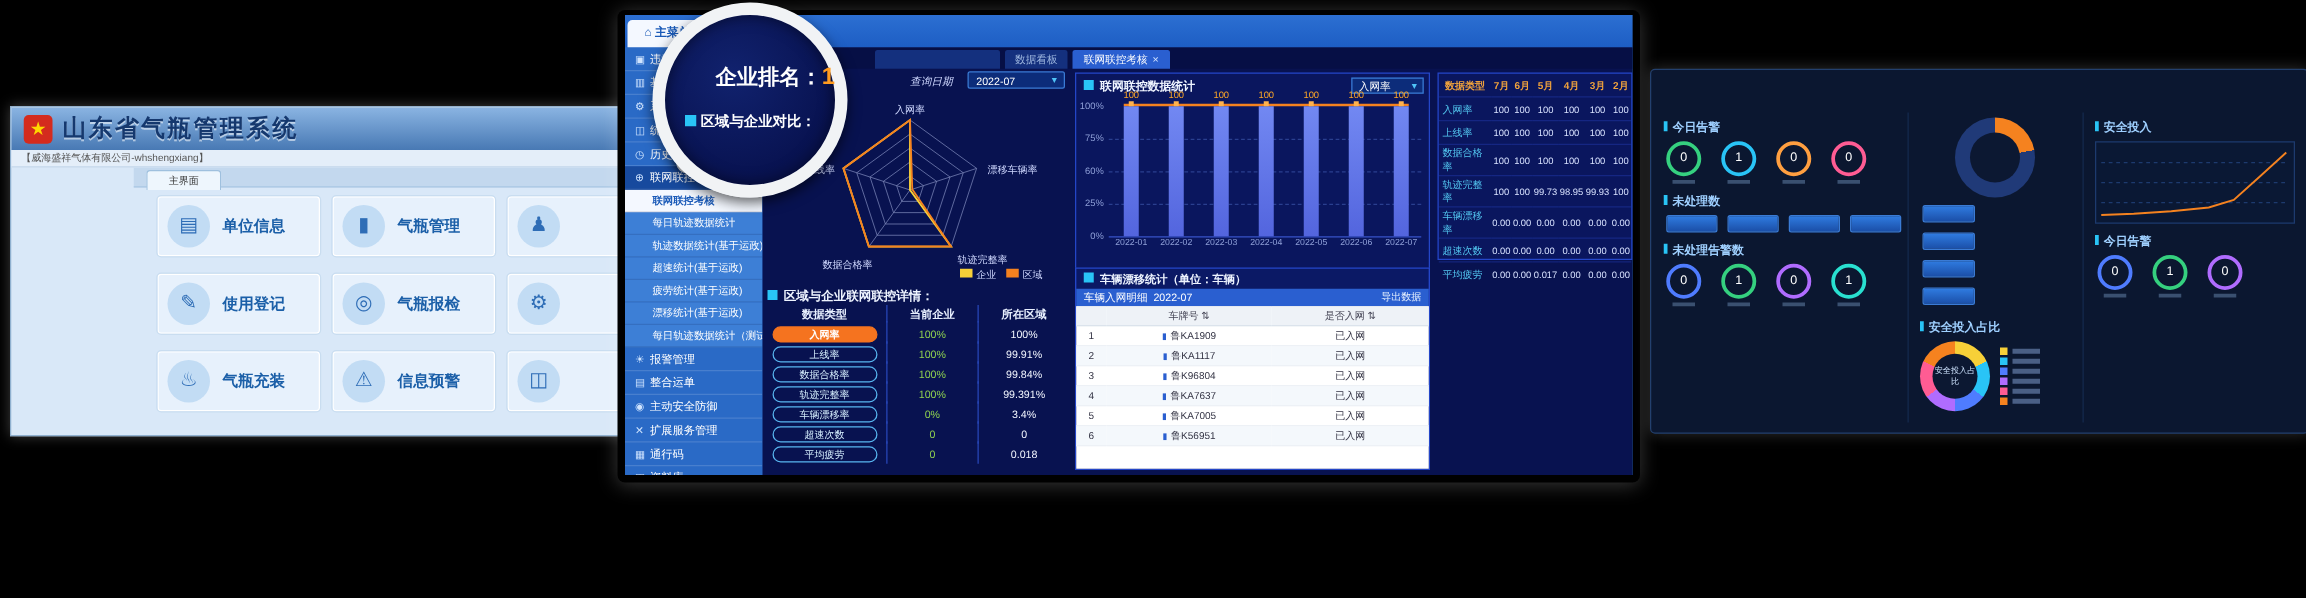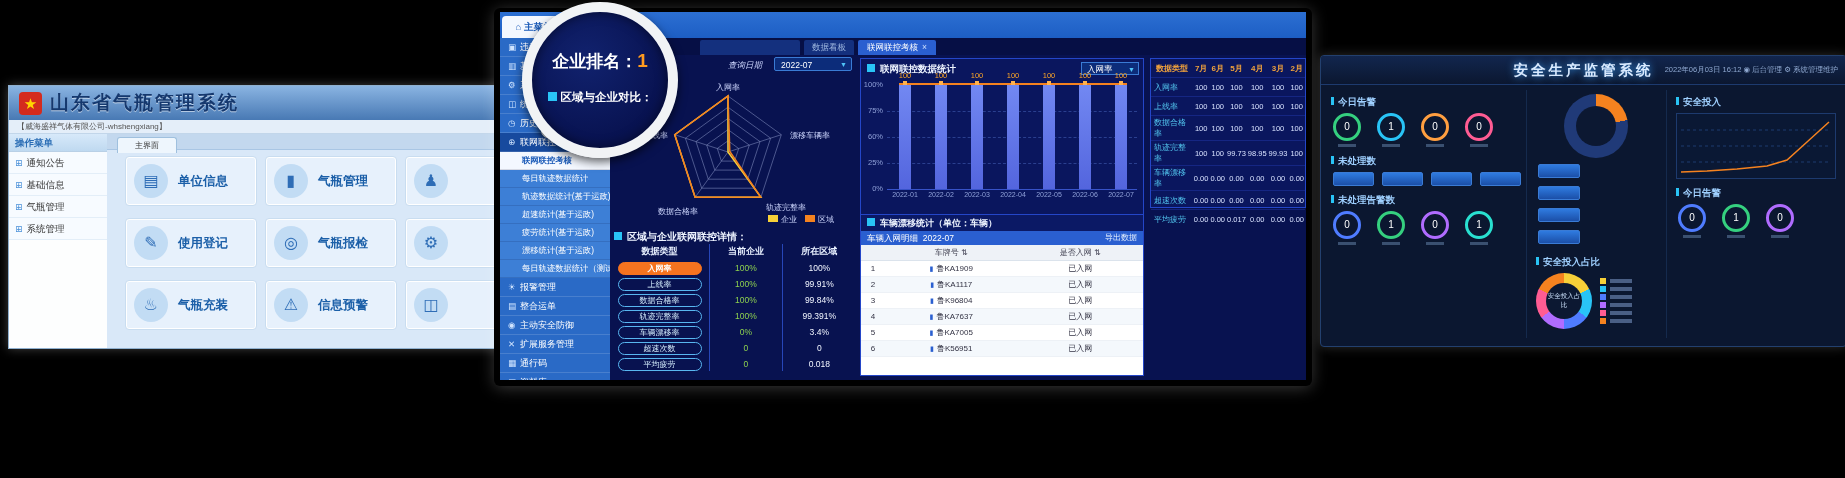--- a/index.html
+++ b/index.html
@@ -100,21 +100,21 @@
   .mt th{font-size:8px;color:#f0a23c;font-weight:bold;height:16px;}
   .mt td{font-size:7.5px;color:#d8e2ff;height:16px;text-align:center;border-top:1px solid rgba(42,70,200,.35);}
   .mt td.tname{color:#53c7f0;text-align:left;padding-left:3px;font-size:8px;}
 
   
   .magnifier{position:absolute;left:522px;top:2px;width:156px;height:156px;border-radius:50%;
     background:radial-gradient(circle at 40% 35%, #11226e, #081250 70%);border:10px solid #f1f3f5;box-sizing:border-box;
     box-shadow:0 4px 10px rgba(0,0,0,.6), inset 0 0 12px rgba(0,0,0,.5);z-index:5;}
   .mag-handle{position:absolute;left:452px;top:128px;width:92px;height:17px;background:linear-gradient(#ffffff,#cfd6dd);
     border-radius:8px;transform:rotate(131deg);transform-origin:100% 50%;box-shadow:0 2px 5px rgba(0,0,0,.5);z-index:4;}
-  .mag-line1{position:absolute;left:0;right:0;top:38px;text-align:center;color:#fff;font-size:17px;font-weight:bold;}
+  .mag-line1{position:absolute;left:0;right:0;top:38px;text-align:right;color:#fff;font-size:17px;font-weight:bold;}
   .mag-line1 .rank{color:#ff9b1f;font-size:19px;}
   .mag-line2{position:absolute;left:0;right:0;top:78px;text-align:center;color:#fff;font-size:11.5px;font-weight:bold;}
   .mag-line2 .sq{width:9px;height:9px;margin-right:4px;}
 
   
   .win-right{position:absolute;left:1320px;top:55px;width:525px;height:290px;background:#0b1730;border:1px solid #23406e;
     border-radius:4px;box-shadow:0 0 12px rgba(255,255,255,.18);z-index:2;overflow:hidden;}
   .wr-header{position:absolute;left:0;top:0;right:0;height:28px;background:linear-gradient(#12264e,#0b1730);border-bottom:1px solid #1d3a6e;}
   .wr-title{position:absolute;left:0;right:0;top:0;text-align:center;font-size:14.5px;font-weight:bold;color:#d8eaff;line-height:28px;
     text-shadow:0 0 8px #3aa0ff;letter-spacing:3px;}
@@ -143,29 +143,20 @@
 <body>
 
 <div class="stage">
 
   <div class="win-left">
     <div class="wl-titlebar">
       <div class="wl-emblem">★</div>
       <div class="wl-title">山东省气瓶管理系统</div>
     </div>
     <div class="wl-companybar">【威海盛祥气体有限公司-whshengxiang】</div>
-    <div class="wl-sidebar">
-      <div class="wl-menu-header">操作菜单</div>
-      <div>
-          <div class="lmenu-item"><span class="plus">⊞</span><span>通知公告</span></div>
-          <div class="lmenu-item"><span class="plus">⊞</span><span>基础信息</span></div>
-          <div class="lmenu-item"><span class="plus">⊞</span><span>气瓶管理</span></div>
-          <div class="lmenu-item"><span class="plus">⊞</span><span>系统管理</span></div>
-        </div>
-    </div>
     <div class="wl-main">
       <div class="wl-tabbar">
         <div class="wl-tab">主界面</div>
       </div>
       <div class="cards">
           <div class="card" style="left: 18px; top: 6px;">
             <span class="card-icon">▤</span>
             <span class="card-label">单位信息</span>
           </div>
           <div class="card" style="left: 158px; top: 6px;">
@@ -506,30 +497,20 @@
   <div class="magnifier">
     <div class="mag-line1">
       <span>企业排名：</span><span class="rank">1</span>
     </div>
     <div class="mag-line2">
       <span class="sq"></span><span>区域与企业对比：</span>
     </div>
   </div>
 
   <div class="win-right">
-    <div class="wr-header">
-      <div class="wr-title">安全生产监管系统</div>
-      <div class="wr-info">
-        <span>2022年06月03日 16:12</span>
-        <span> ◉ </span>
-        <span>后台管理</span>
-        <span> ⚙ </span>
-        <span>系统管理维护</span>
-      </div>
-    </div>
     <div class="vdiv" style="left:205px;"></div>
     <div class="vdiv" style="left:345px;"></div>
 
     <div class="abs" style="left:10px;top:32px;width:190px;">
       <div class="wr-sec">今日告警</div>
       <div class="ringrow" id="rings1">
           <div class="ringwrap">
             <div class="ring" style="border-color: rgb(53, 208, 127);">0</div>
             <div class="ringbar"></div>
           </div>

